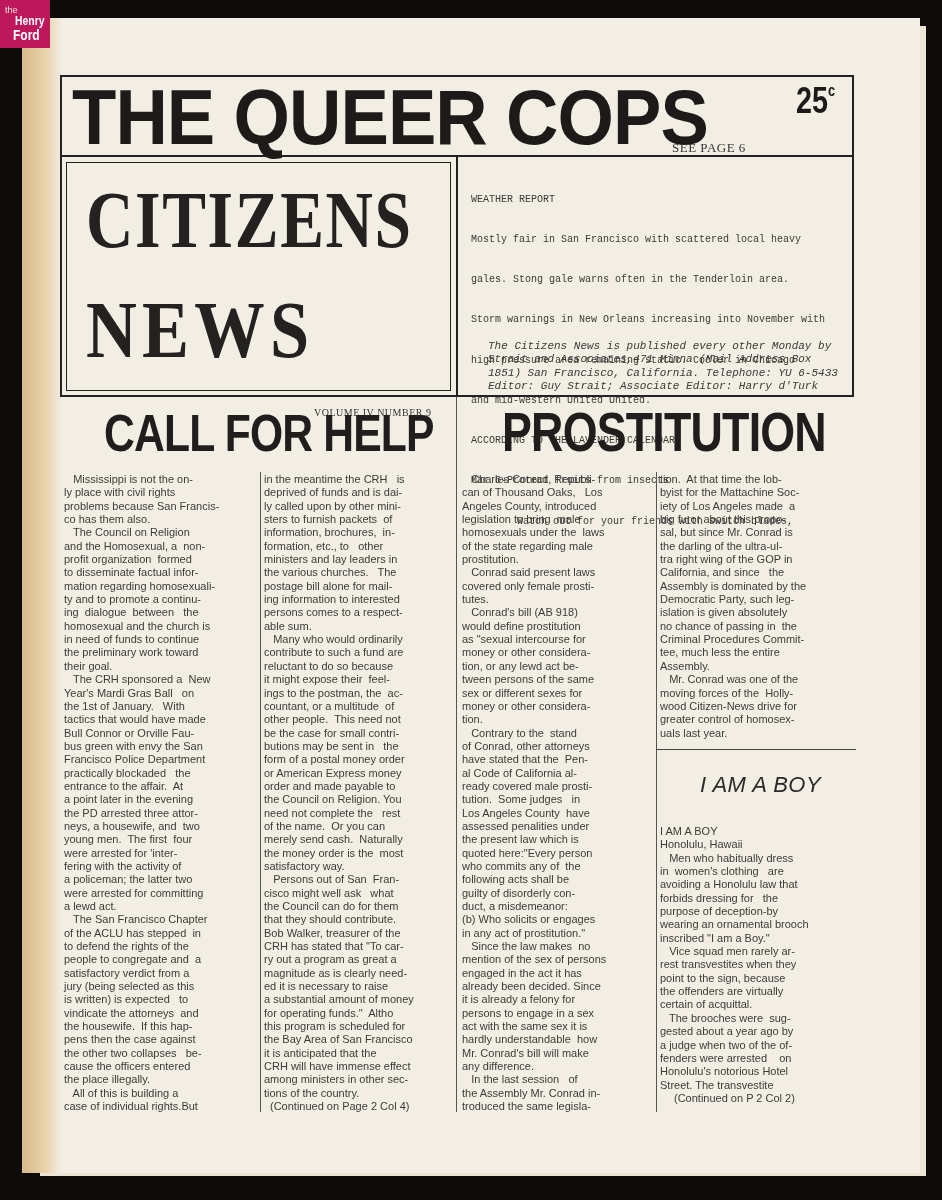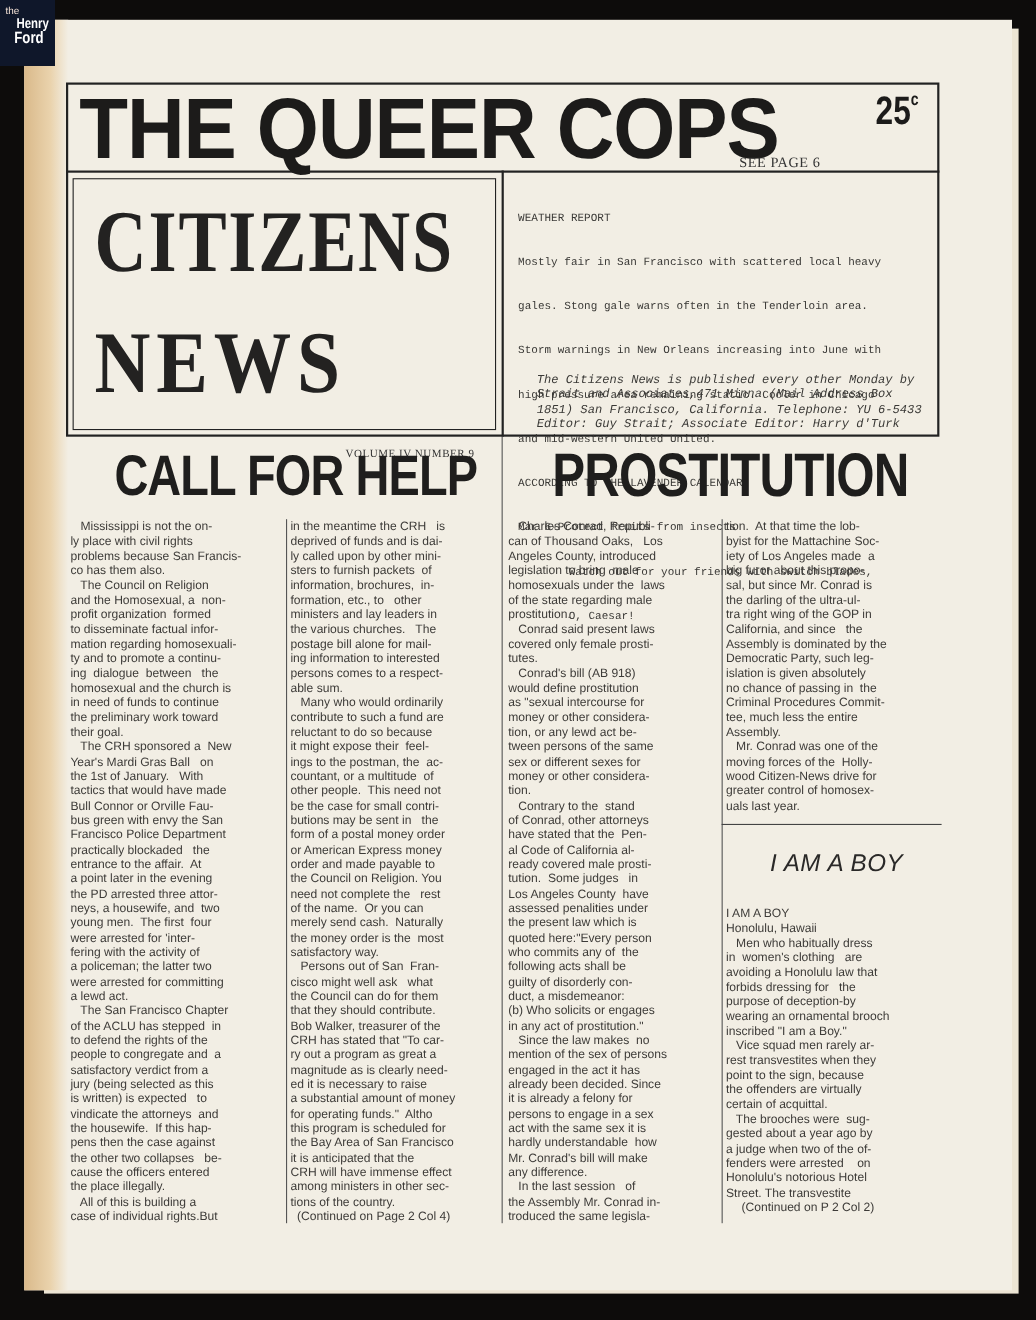--- a/index.html
+++ b/index.html
@@ -1,21 +1,21 @@
 <!DOCTYPE html>
 <html><head>
 <meta charset="utf-8">
 <style>
   html, body { margin:0; padding:0; }
   body {
     width:942px; height:1200px; background:#0d0c0b; position:relative; overflow:hidden;
     font-family:"Liberation Mono", "DejaVu Sans Mono", monospace;
   }
   .logo {
-    position:absolute; left:0; top:0; width:50px; height:60px; background:#0f172a;
+    position:absolute; left:0; top:0; width:50px; height:48px; background:#be185d;
     color:#fff; font-family:"Liberation Sans", sans-serif; font-weight:bold; z-index:5;
   }
   .logo .l1 { position:absolute; left:5px; top:5px; font-size:9px; font-weight:normal; color:#f4e2d6; }
   .logo .l2 { position:absolute; left:15px; top:14px; font-size:13px; line-height:13px; transform:scaleX(0.8); transform-origin:left; }
   .logo .l3 { position:absolute; left:13px; top:27px; font-size:15px; line-height:15px; transform:scaleX(0.8); transform-origin:left; }
 
   .under-page {
     position:absolute; left:40px; top:26px; width:886px; height:1150px; background:#ece5d4;
   }
   .page {
@@ -112,27 +112,26 @@
 <div class="see-page">SEE PAGE 6</div>
 
 <div class="citizens">CITIZENS</div>
 <div class="news">NEWS</div>
 <div class="volume">VOLUME IV NUMBER 9</div>
 
 <div class="weather">
   <div>WEATHER REPORT</div>
   <div>Mostly fair in San Francisco with scattered local heavy</div>
   <div>gales. Stong gale warns often in the Tenderloin area.</div>
-  <div>Storm warnings in New Orleans increasing into June with</div>
+  <div>Storm warnings in New Orleans increasing into November with</div>
   <div>high pressure area remaining static. Cooler in Chicago</div>
   <div>and mid-western United United.</div>
   <div>ACCORDING TO THE LAVENDER CALENDAR</div>
   <div>Mar 6-Protect fruits from insects</div>
   <span class="indent">Watch out for your friends with switch blades,</span>
-  <span class="indent">O, Caesar!</span>
 </div>
 
 <div class="pubinfo">
   <div>The Citizens News is published every other Monday by</div>
   <div>Strait and Associates,471 Minna (Mail Address Box</div>
   <div>1851) San Francisco, California. Telephone: YU 6-5433</div>
   <div>Editor: Guy Strait; Associate Editor: Harry d'Turk</div>
 </div>
 
 <div class="headline h-call">CALL FOR HELP</div>

